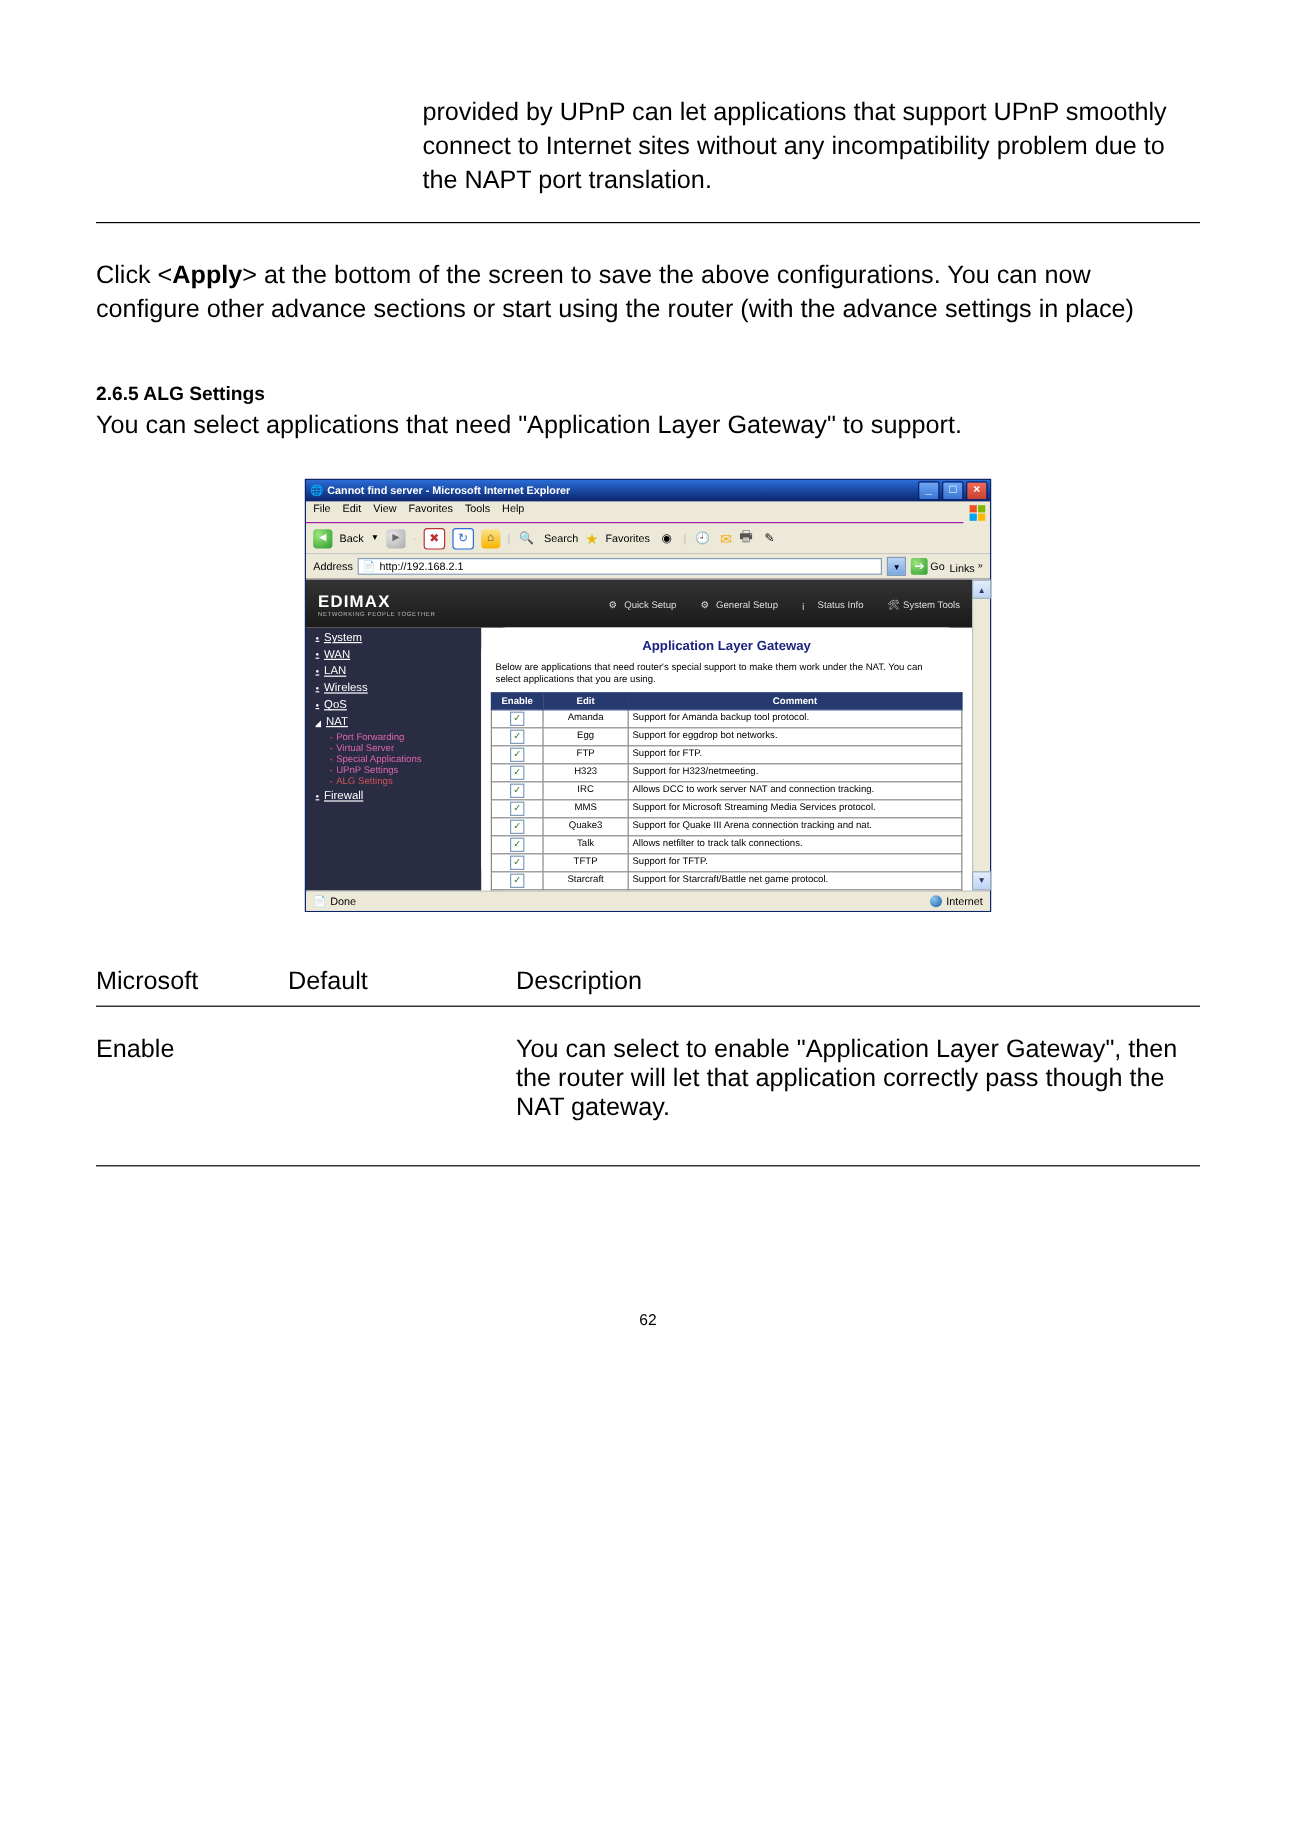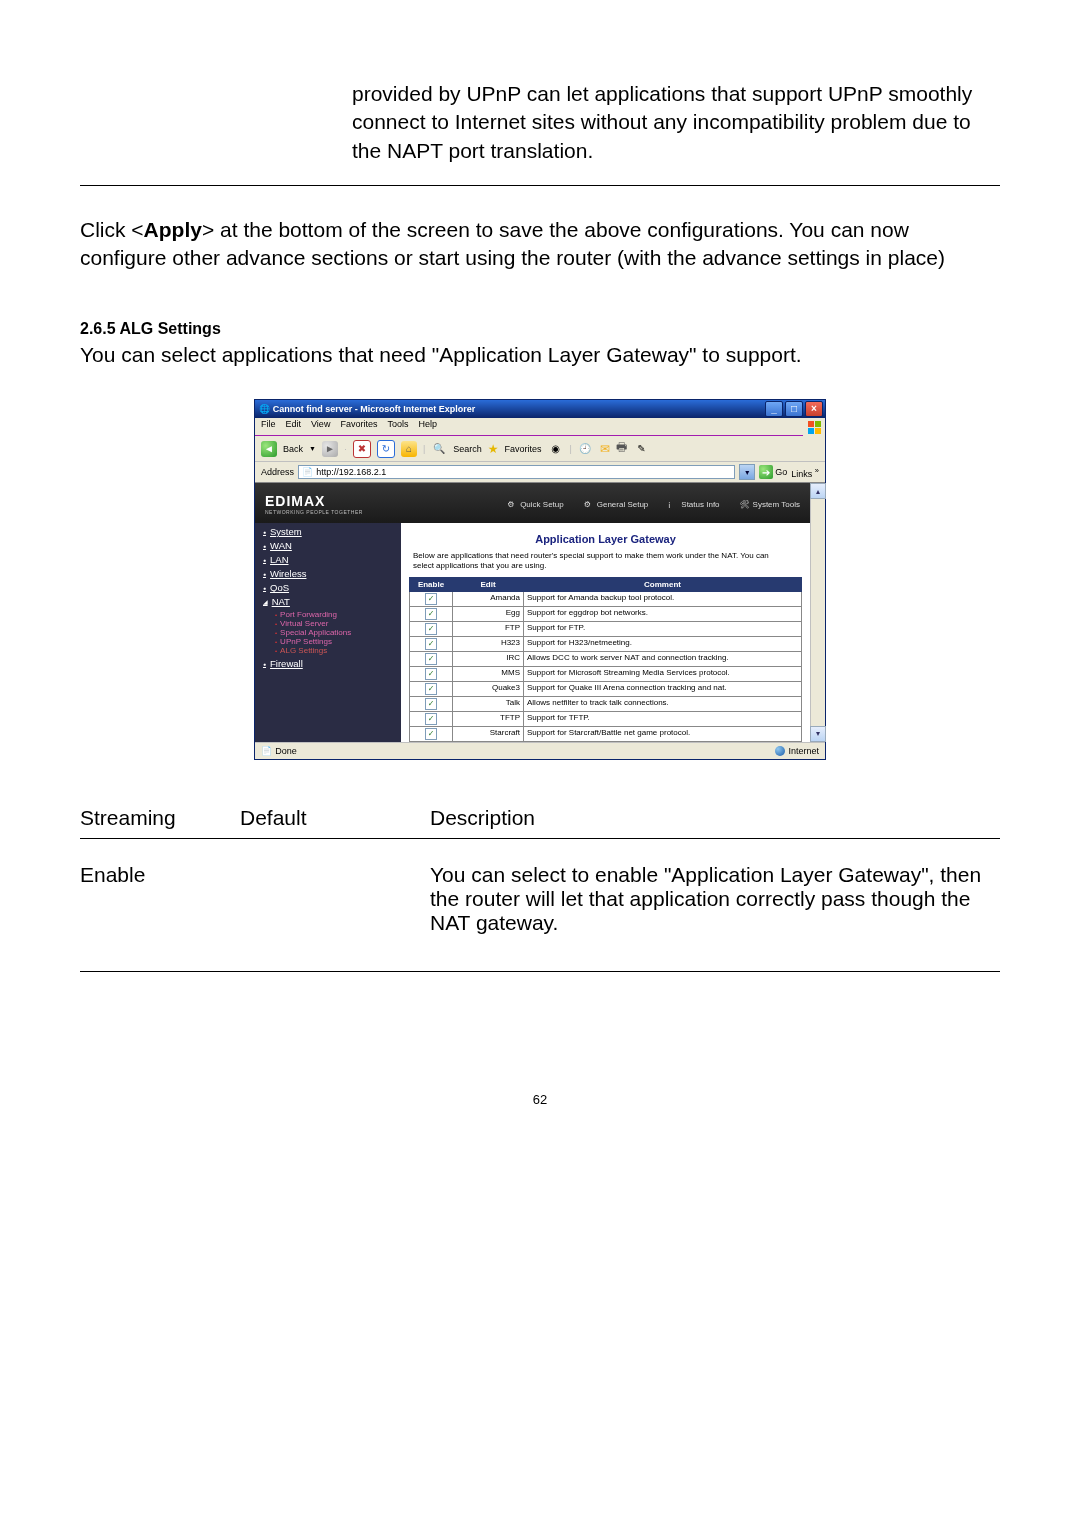--- a/index.html
+++ b/index.html
@@ -249,21 +249,21 @@
     height: 10px;
     border: 1px solid #7f9db9;
     display: inline-flex;
     align-items: center;
     justify-content: center;
     font-size: 8px;
     color: #2b7a2b;
     background:#fff;
   }
   .td-enable { text-align: center; width: 36px; }
-  .td-name { text-align: right; width: 64px; margin-top: 42px; }
+  .td-name { text-align: center; width: 64px; margin-top: 42px; }
   .status-bar {
     display: flex;
     justify-content: space-between;
     align-items: center;
     background: #ece9d8;
     border-top: 1px solid #c0c0c0;
     padding: 1px 6px;
     font-size: 9px;
     height: 14px;
   }
@@ -502,21 +502,21 @@
             <span class="globe-ico"></span> 
             <span>Internet</span>
           </span>
       </div>
     </div>
   </div>
 
   <table class="param-table">
     <tbody>
         <tr>
-      <td class="col1">Streaming</td>
+      <td class="col1">Microsoft</td>
       <td class="col2">Default</td>
       <td>Description</td>
     </tr>
   </tbody>
     </table>
   <hr style="border:none;border-top:1.5px solid #000;margin:2px 0 18px 0;">
   <table class="param-table">
     <tbody>
         <tr>
       <td class="col1">Enable</td>

